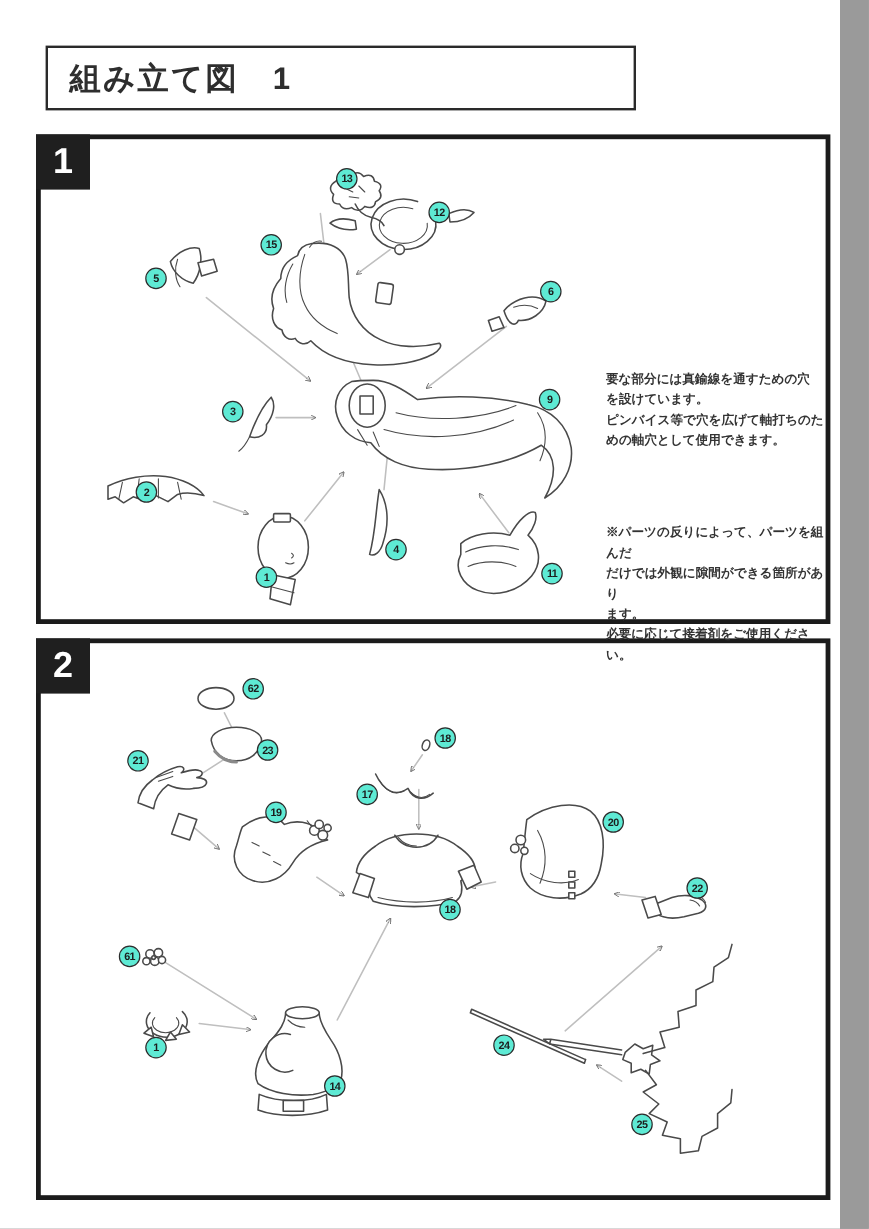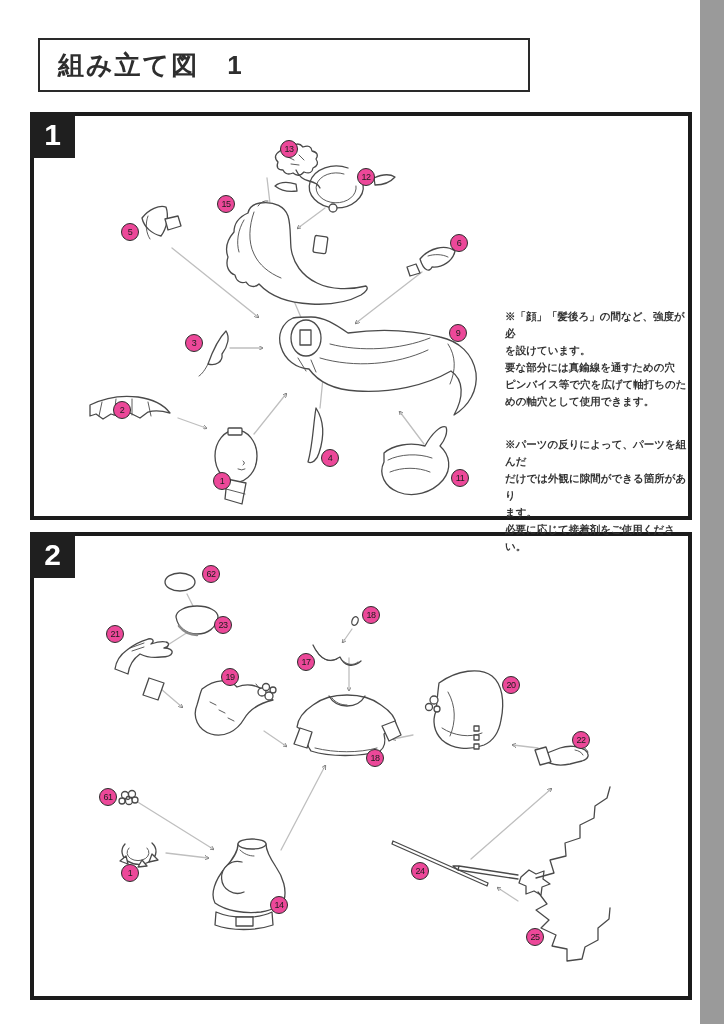--- a/index.html
+++ b/index.html
@@ -7,22 +7,22 @@
         font-family:"Liberation Sans",sans-serif;color:#2b2b2b;overflow:hidden;}
   .title-box{position:absolute;left:38px;top:38px;width:492px;height:54px;
         border:2px solid #2a2a2a;box-sizing:border-box;display:flex;align-items:center;}
   .title-box span{font-size:26px;font-weight:600;letter-spacing:2px;padding-left:18px;color:#2e2e2e;}
   .panel{position:absolute;left:30px;width:662px;border:4px solid #1b1b1b;box-sizing:border-box;background:#fff;}
   #panel1{top:112px;height:408px;}
   #panel2{top:532px;height:468px;}
   .pnum{position:absolute;left:-4px;top:-4px;width:45px;height:46px;background:#1f1f1f;color:#fff;
         display:flex;align-items:center;justify-content:center;font-size:30px;font-weight:bold;z-index:5;}
   .badge{position:absolute;width:18px;height:18px;border:1.5px solid #2c2c2c;border-radius:50%;
-        background:#ec4899;display:flex;align-items:center;justify-content:center;
-        font-size:9px;font-weight:normal;color:#1c1c1c;z-index:4;box-sizing:border-box;letter-spacing:-0.5px;text-align:right;}
+        background:#5eead4;display:flex;align-items:center;justify-content:center;
+        font-size:9px;font-weight:bold;color:#1c1c1c;z-index:4;box-sizing:border-box;letter-spacing:-0.5px;text-align:right;}
   .note{position:absolute;left:471px;width:186px;font-size:10.5px;font-weight:600;
         line-height:17px;color:#333;z-index:3;}
   #note1{top:192px;}
   #note2{top:320px;}
   svg.illus{position:absolute;left:0;top:0;z-index:1;}
   svg.illus path, svg.illus ellipse, svg.illus rect, svg.illus circle, svg.illus line
         {stroke:#4a4a4a;stroke-width:1.3;fill:none;stroke-linecap:round;stroke-linejoin:round;}
   svg.illus .f{fill:#fff;}
   svg.illus .thin{stroke-width:0.9;}
   svg.illus .shade{stroke:#8a8a8a;stroke-width:2.6;}
@@ -134,23 +134,22 @@
     <div class="badge" style="left:287px;top:333px">4</div>
     <div class="badge" style="left:87px;top:107px">5</div>
     <div class="badge" style="left:416px;top:118px">6</div>
     <div class="badge" style="left:415px;top:208px">9</div>
     <div class="badge" style="left:183px;top:79px">15</div>
     <div class="badge" style="left:417px;top:353px">11</div>
     <div class="badge" style="left:323px;top:52px">12</div>
     <div class="badge" style="left:246px;top:24px">13</div>
 
     <div class="note" id="note1">
-      <div>※「顔」「髪後ろ」の間など、強度が必</div>
+      <div>要な部分には真鍮線を通すための穴</div>
       <div>を設けています。</div>
-      <div>要な部分には真鍮線を通すための穴</div>
       <div>ピンバイス等で穴を広げて軸打ちのた</div>
       <div>めの軸穴として使用できます。</div>
     </div>
     <div class="note" id="note2">
       <div>※パーツの反りによって、パーツを組んだ</div>
       <div>だけでは外観に隙間ができる箇所があり</div>
       <div>ます。</div>
       <div>必要に応じて接着剤をご使用ください。</div>
     </div>
   </section>

